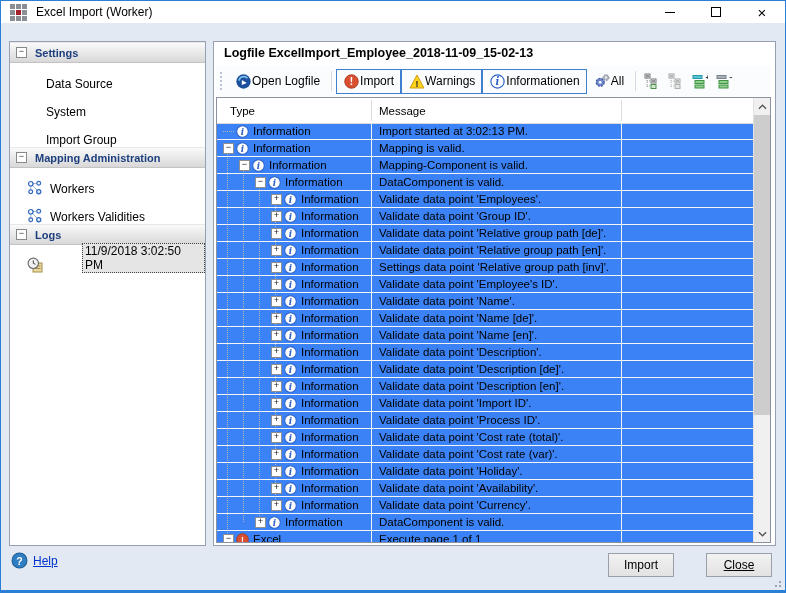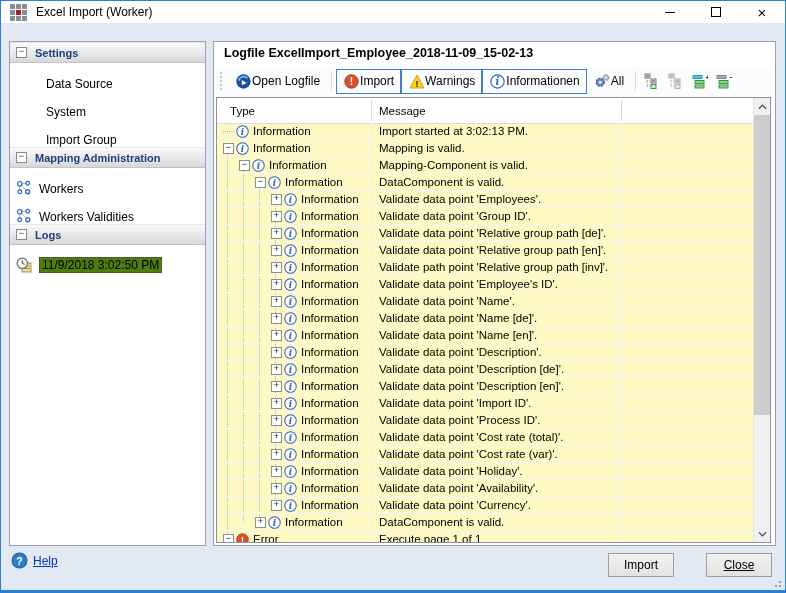--- a/index.html
+++ b/index.html
@@ -13,35 +13,35 @@
   .win-btn{width:46px;height:30px;display:flex;align-items:center;justify-content:center;color:#000;}
   .min-glyph{display:block;width:10px;height:1px;background:#000;}
   .max-glyph{display:block;width:10px;height:10px;border:1px solid #000;box-sizing:border-box;}
   .close-glyph{font-size:15px;line-height:15px;}
   
   .sidebar{position:absolute;left:8px;top:40px;width:197px;height:505px;background:#fff;border:1px solid #96a0b0;box-sizing:border-box;overflow:hidden;}
   .group-header{height:19px;background:linear-gradient(#fafafa,#d8d8d8);border-top:1px solid #e8e8e8;border-bottom:1px solid #c3c3c3;display:flex;align-items:center;}
   .collapse-box{width:9px;height:9px;border:1px solid #898989;background:#fff;font-size:9px;line-height:7px;text-align:center;margin:0 8px 0 6px;color:#333;box-sizing:content-box;}
   .group-label{font-size:11px;font-weight:bold;color:#1d3f7d;}
   .side-item{height:28px;display:flex;align-items:flex-end;font-size:12px;color:#000;padding-left:36px;cursor:default;}
-  .side-item.has-icon{padding-left:6px;}
+  .side-item.has-icon{padding-left:17px;}
   .side-item .s-icon{width:16px;height:16px;margin-right:7px;flex:0 0 auto;}
-  .side-item .sel-wrap{background:#4d7c0f;border:1px dotted #404040;padding:0 2px;}
+  .side-item .sel-wrap{background:#e5e5e5;border:1px dotted #404040;padding:0 2px;margin-left:32px;}
   .main-panel{position:absolute;left:212px;top:40px;width:563px;height:505px;background:#fff;border:1px solid #96a0b0;box-sizing:border-box;}
   
   .main-title{position:absolute;left:10px;top:4px;font-size:12.5px;font-weight:bold;color:#000;}
   .toolbar{position:absolute;left:2px;right:4px;top:24px;height:30px;background:#fbfcfe;display:flex;align-items:center;padding-left:4px;box-sizing:border-box;}
   .grip{width:0;height:18px;border-left:2px dotted #b9c4d8;margin-right:6px;}
   .tool-btn{display:flex;align-items:center;gap:0;font-size:12px;color:#000;padding:3px 6px;border:1px solid transparent;}
   .tool-btn.toggled{border:1px solid #3f7fd0;}
   .tool-sep{width:0;height:20px;border-left:1px solid #d4dae3;margin:0 4px;}
   .tool-icon{display:inline-flex;width:17px;height:17px;align-items:center;justify-content:center;}
   .tree-btn{display:inline-flex;width:22px;height:22px;align-items:center;justify-content:center;margin:0 1px;}
   
-  .log-table{position:absolute;left:2px;right:4px;top:55px;bottom:2px;border:1px solid #8b919e;box-sizing:border-box;background:#fef9c3;overflow:hidden;}
+  .log-table{position:absolute;left:2px;right:4px;top:55px;bottom:2px;border:1px solid #8b919e;box-sizing:border-box;background:#3b82f6;overflow:hidden;}
   .thead{position:absolute;left:0;right:17px;top:0;height:25px;background:#fff;border-bottom:1px solid #dcdcdc;}
   .th{position:absolute;top:0;height:25px;display:flex;align-items:center;font-size:11.5px;color:#000;}
   .th.type{left:13px;}
   .th.message{left:162px;}
   .thead .colline{position:absolute;top:2px;bottom:2px;width:1px;background:#dcdcdc;}
   .tbody{position:absolute;left:0;right:17px;top:25px;bottom:0;overflow:hidden;}
   .colline-body{position:absolute;top:0;bottom:0;width:1px;background:#efefef;}
   .treeline{position:absolute;width:0;border-left:1px dotted #b4b4b4;}
   .trow{position:relative;height:17px;border-bottom:1px solid #f4f4f4;display:flex;align-items:center;box-sizing:border-box;}
   .cell-type{position:absolute;left:0;width:155px;display:flex;align-items:center;padding-left:6px;box-sizing:border-box;overflow:hidden;}
@@ -368,21 +368,21 @@
               <span style="flex: 0 0 auto; width: 48px;"></span>
               <span class="expander">+</span>
               <span class="cell-icon">
                 <svg width="13" height="13" viewBox="0 0 14 14">
                   <circle cx="7" cy="7" r="6.2" fill="#fff" stroke="#2e62c6" stroke-width="1.1"></circle>
                   <text x="7" y="10.4" text-anchor="middle" font-size="9.5" font-style="italic" font-weight="bold" font-family="DejaVu Serif,serif" fill="#2e62c6">i</text>
                 </svg>
               </span>
               <span class="type-label">Information</span>
             </span>
-            <span class="cell-msg">Validate path point 'Relative group path [inv]'.</span>
+            <span class="cell-msg">Settings data point 'Relative group path [inv]'.</span>
           </div>
           <div class="trow">
             <span class="cell-type">
               <span style="flex: 0 0 auto; width: 48px;"></span>
               <span class="expander">+</span>
               <span class="cell-icon">
                 <svg width="13" height="13" viewBox="0 0 14 14">
                   <circle cx="7" cy="7" r="6.2" fill="#fff" stroke="#2e62c6" stroke-width="1.1"></circle>
                   <text x="7" y="10.4" text-anchor="middle" font-size="9.5" font-style="italic" font-weight="bold" font-family="DejaVu Serif,serif" fill="#2e62c6">i</text>
                 </svg>
@@ -590,21 +590,21 @@
           <div class="trow">
             <span class="cell-type">
               <span style="flex: 0 0 auto; width: 0px;"></span>
               <span class="expander">−</span>
               <span class="cell-icon">
                 <svg width="13" height="13" viewBox="0 0 14 14">
                   <circle cx="7" cy="7" r="6.3" fill="#d8502f" stroke="#a93016" stroke-width="0.8"></circle>
                   <text x="7" y="10.4" text-anchor="middle" font-size="9.5" font-weight="bold" font-family="Liberation Sans,sans-serif" fill="#fff">!</text>
                 </svg>
               </span>
-              <span class="type-label">Error</span>
+              <span class="type-label">Excel</span>
             </span>
             <span class="cell-msg">Execute page 1 of 1</span>
           </div>
         </div>
       <div class="vscroll">
         <span class="sc-btn up">
           <svg width="9" height="6" viewBox="0 0 10 6">
               <path d="M1 5 L5 1 L9 5" fill="none" stroke="#555" stroke-width="1.4"></path>
             </svg>
         </span>

